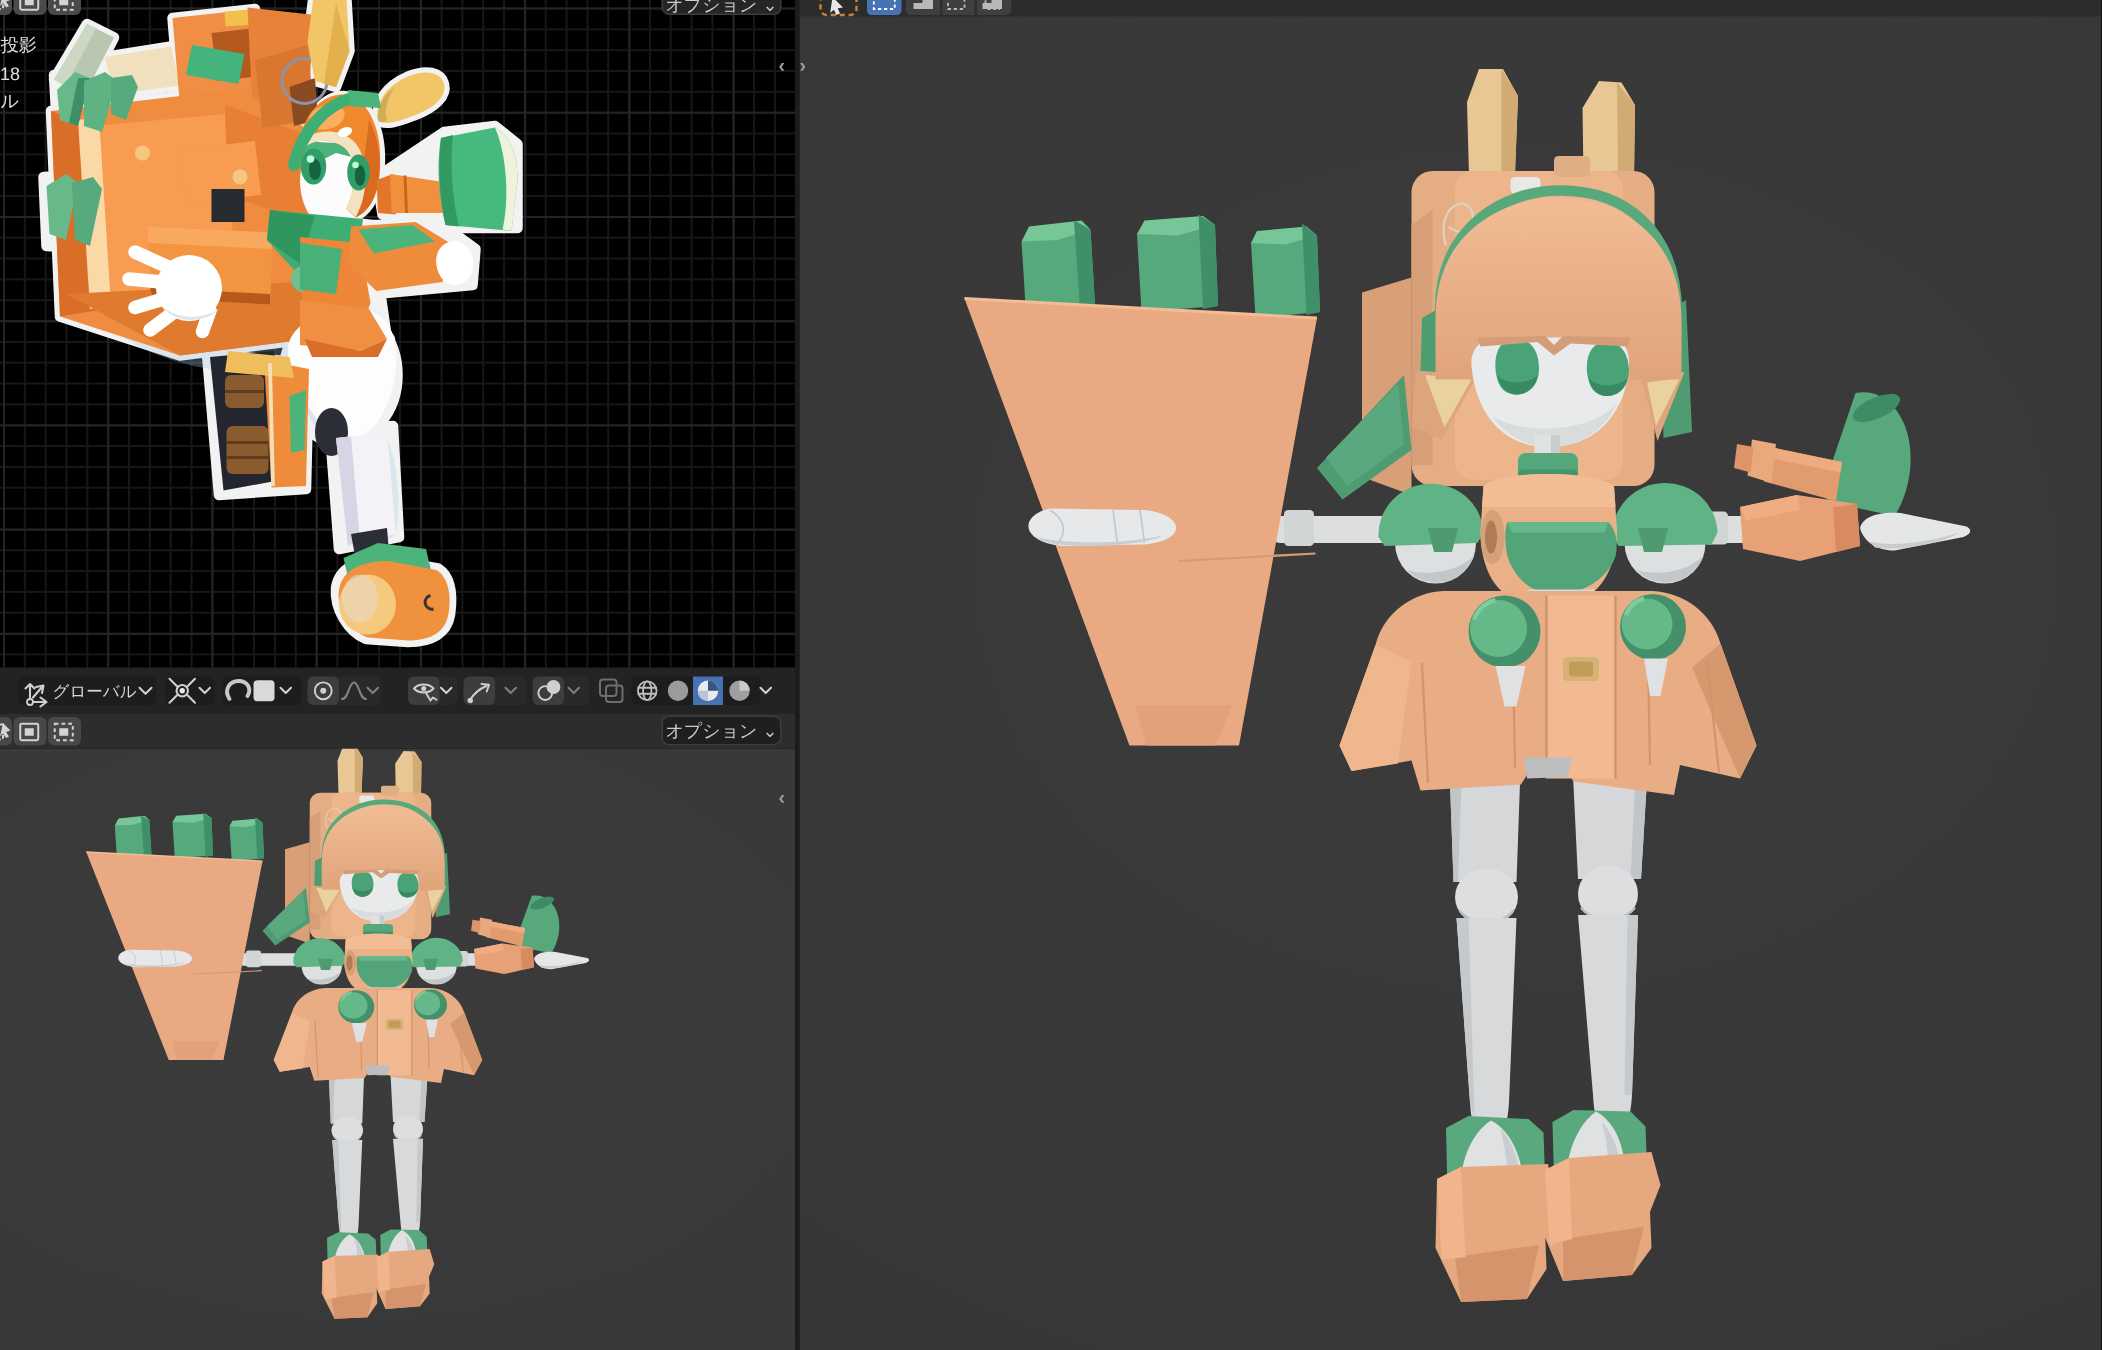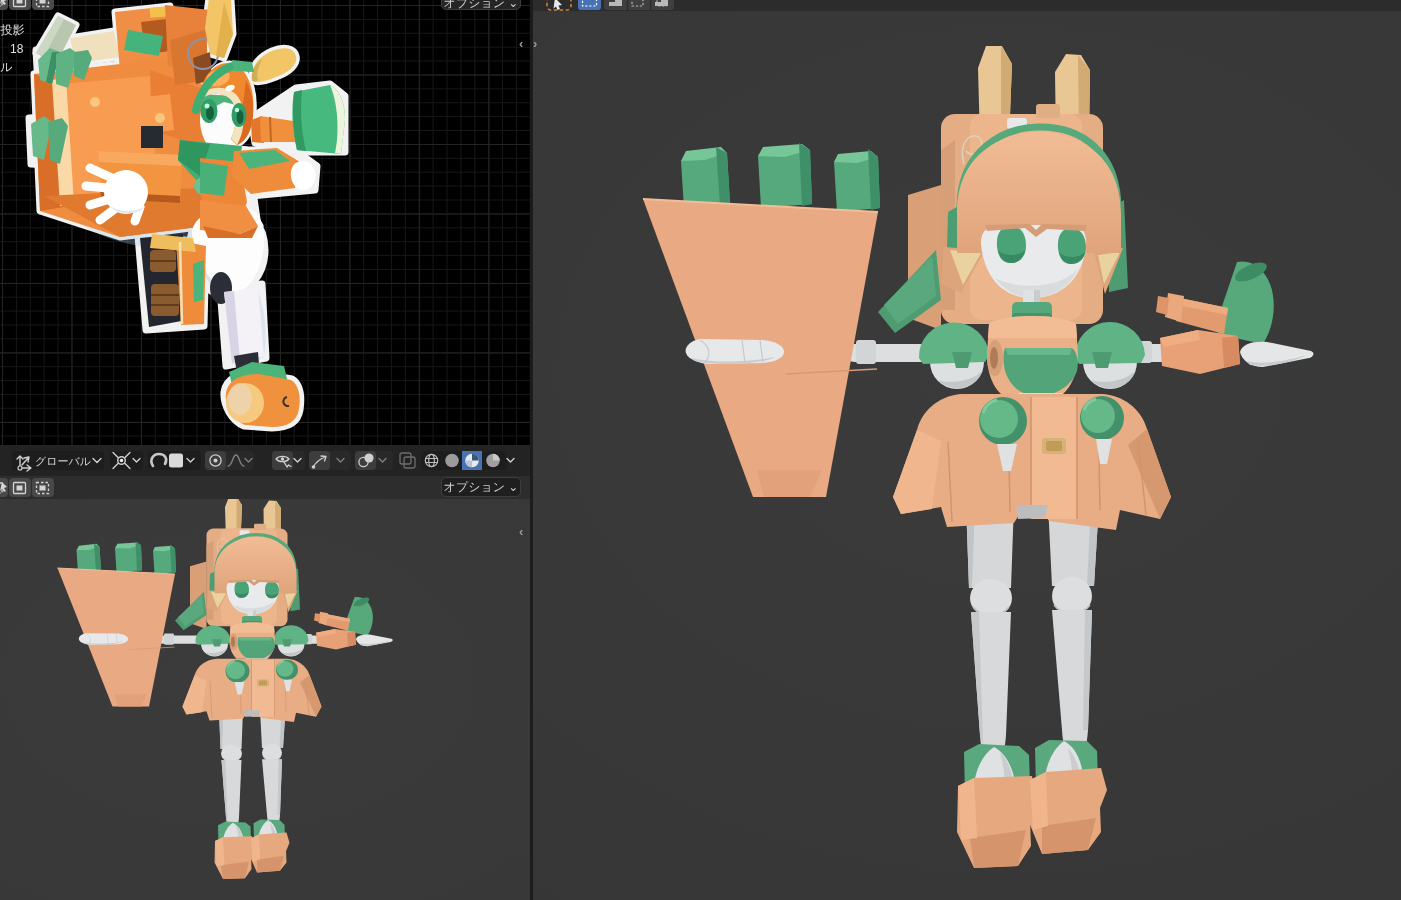--- a/index.html
+++ b/index.html
@@ -187,21 +187,21 @@
       <g fill="none" stroke="#d4d4d4" stroke-width="1.3">
         <rect x="-9" y="-4" width="11" height="10" stroke-dasharray="2.5,2"></rect>
         <polygon points="2,-5 7,0 4,1 6,4 4,5 2,2 0,4" fill="#d4d4d4" stroke="none"></polygon>
         <rect x="13.5" y="-4.5" width="12" height="11" rx="1"></rect>
         <rect x="16.5" y="-1.5" width="6" height="5" fill="#d4d4d4" stroke="none"></rect>
         <rect x="36.5" y="-4.5" width="12" height="11" stroke-dasharray="2.5,2"></rect>
         <rect x="39.5" y="-1.5" width="6" height="5" fill="#d4d4d4" stroke="none"></rect>
       </g>
     </svg>
     <div class="ovtext" style="left:-72px; top:22px;">ユーザー透視投影</div>
-    <div class="ovtext" style="left:0px; top:41px;padding-left:10px;">18</div>
+    <div class="ovtext" style="left:0px; top:41px;">18</div>
     <div class="ovtext" style="left:-12px; top:59px;">ドル</div>
     <div class="optbtn" style="left:441px; top:-10px; width:80px; height:20px; line-height:24px;">オプション ⌄</div>
   </div>
 
   <div id="hdr1" class="abs">
     <svg width="530" height="31" viewBox="0 0 530 31">
       <g stroke-linecap="round" stroke-linejoin="round">
 
         <rect x="12" y="6" width="92" height="19" rx="4" fill="#1d1d1d"></rect>
         <g stroke="#d0d0d0" stroke-width="1.4" fill="none">

